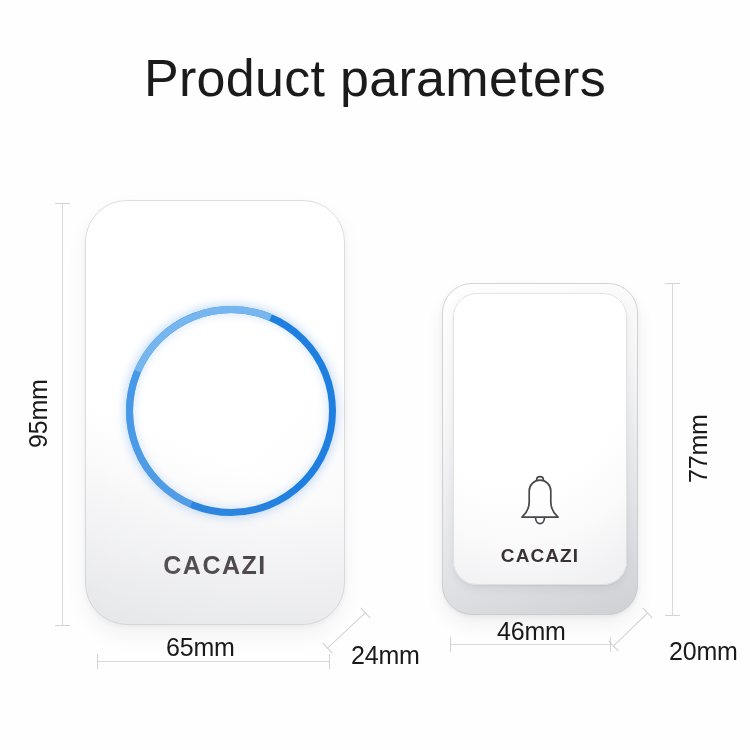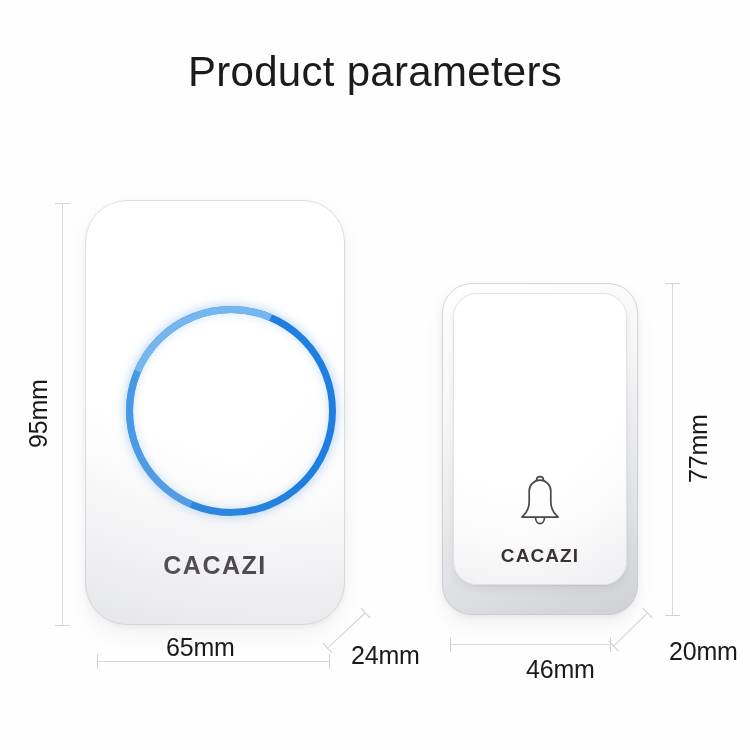--- a/index.html
+++ b/index.html
@@ -20,21 +20,21 @@
     overflow: hidden;
   }
 
   
   .page-title {
     position: absolute;
     left: 0;
     top: 48px;
     width: 750px;
     text-align: center;
-    font-size: 42px;
+    font-size: 52px;
     font-weight: 400;
     color: #1b1b1b;
     letter-spacing: 0.3px;
     font-family: "Liberation Sans", sans-serif;
   }
 
   
   .dim-line {
     position: absolute;
     background: #d9d9d9;
@@ -268,21 +268,21 @@
   </div>
 
   <div class="dim-line dim-v" style="left:672px; top:283px; height:332px;"></div>
   <div class="dim-cap cap-h" style="left:665px; top:283px;"></div>
   <div class="dim-cap cap-h" style="left:665px; top:615px;"></div>
   <div class="dim-label rot-left" style="left:684px; top:483px;">77mm</div>
 
   <div class="dim-line dim-h" style="left:450px; top:644px; width:160px;"></div>
   <div class="dim-cap cap-v" style="left:450px; top:637px;"></div>
   <div class="dim-cap cap-v" style="left:610px; top:637px;"></div>
-  <div class="dim-label" style="left:497px; top:655px;margin-left:29px;">46mm</div>
+  <div class="dim-label" style="left:497px; top:617px;">46mm</div>
 
   <div class="diag-wrap" style="left:613px; top:646px;">
     <div class="diag-line" style="left:0; top:0; width:48px; transform: rotate(-44deg);"></div>
     <div class="diag-cap" style="left:0; top:-7px; transform: rotate(-44deg);"></div>
     <div class="diag-cap" style="left:34px; top:-40px; transform: rotate(-44deg);"></div>
   </div>
   <div class="dim-label" style="left:669px; top:637px;text-align:right;">20mm</div>
 
 </div>
 

